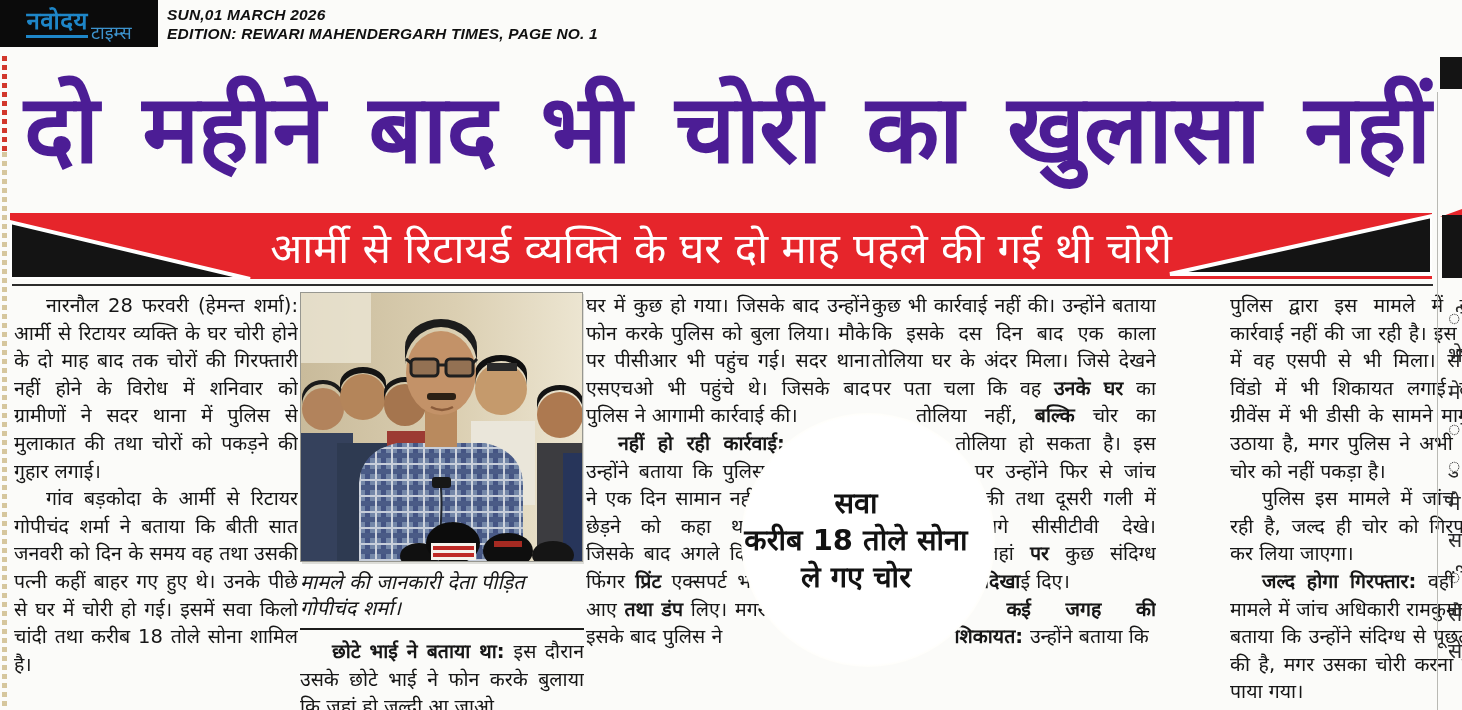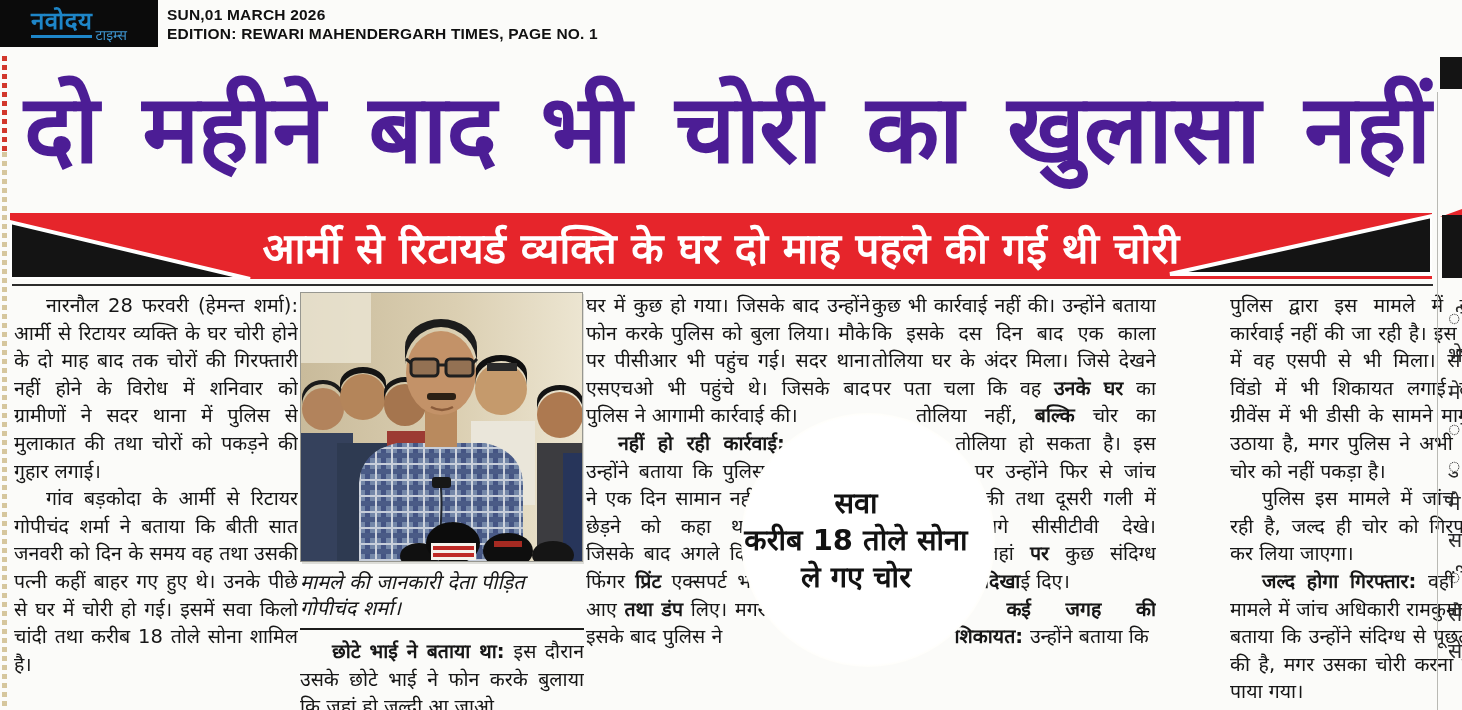--- a/index.html
+++ b/index.html
@@ -3,39 +3,39 @@
 <meta charset="utf-8">
 <style>
   html,body{margin:0;padding:0;background:#e9e9e7;}
   #page{position:relative;width:1462px;height:710px;background:#fbfbf9;overflow:hidden;
         font-family:"DejaVu Sans","Liberation Sans",sans-serif;color:#161616;padding-left:36px;}
   
   #masthead{position:absolute;left:0;top:0;width:1462px;height:47px;background:#fbfbf9;}
   #logo-box{position:absolute;left:0;top:0;width:158px;height:47px;background:#0b0b0b;
             display:flex;align-items:center;justify-content:center;}
   #logo-main{color:#1e86c8;font-weight:800;font-size:24px;letter-spacing:.5px;border-bottom:3px solid #1e86c8;line-height:1.05;}
-  #logo-sub{color:#3d93cd;font-size:14px;margin-left:3px;align-self:flex-end;padding-bottom:3px;}
+  #logo-sub{color:#3d93cd;font-size:18px;margin-left:3px;align-self:flex-end;padding-bottom:3px;}
   #date-block{position:absolute;left:167px;top:5px;line-height:19px;font-weight:700;
-              font-family:"Liberation Sans",sans-serif;font-size:15.5px;color:#101010;letter-spacing:.2px;}
+              font-family:"Liberation Sans",sans-serif;font-size:15.5px;color:#101010;letter-spacing:.2px;font-style:italic;}
   
   .deckle{position:absolute;left:2px;width:5px;}
   #deckle-red{top:56px;height:96px;background:repeating-linear-gradient(180deg,#d2372c 0 5px,rgba(0,0,0,0) 5px 9px);}
   #deckle-tan{top:152px;height:558px;background:repeating-linear-gradient(180deg,#cfbd8d 0 5px,rgba(0,0,0,0) 5px 9px);opacity:.85;}
   
   #headline{position:absolute;left:24px;top:62px;width:1406px;height:142px;
             font-size:95px;font-weight:900;color:#4c1d95;line-height:135px;
             text-align:justify;text-align-last:justify;white-space:nowrap;letter-spacing:-1px;
             transform-origin:left top;}
   
   #banner{position:absolute;left:10px;top:213px;width:1422px;height:66px;background:#e6252b;}
   #banner svg{position:absolute;top:0;height:66px;}
   #banner-left-wedge{left:0;}
   #banner-right-wedge{right:0;}
   #banner-text{position:absolute;left:0;top:0;width:100%;height:100%;display:flex;align-items:center;justify-content:center;
-               color:#ffffff;font-weight:700;font-size:42px;letter-spacing:0;}
+               color:#ffffff;font-weight:400;font-size:42px;letter-spacing:0;}
   #top-rule{position:absolute;left:12px;top:284px;width:1421px;height:2px;background:#2c2c2c;}
   
   .col{position:absolute;top:292px;width:284px;height:418px;overflow:hidden;
        font-size:19.5px;line-height:27.6px;text-align:justify;}
   #col1{left:14px;}
   #col2{left:300px;}
   #col3{left:586px;}
   #col4{left:872px;}
   #col5{left:1230px;width:258px;}
   .col p{margin:0;}

